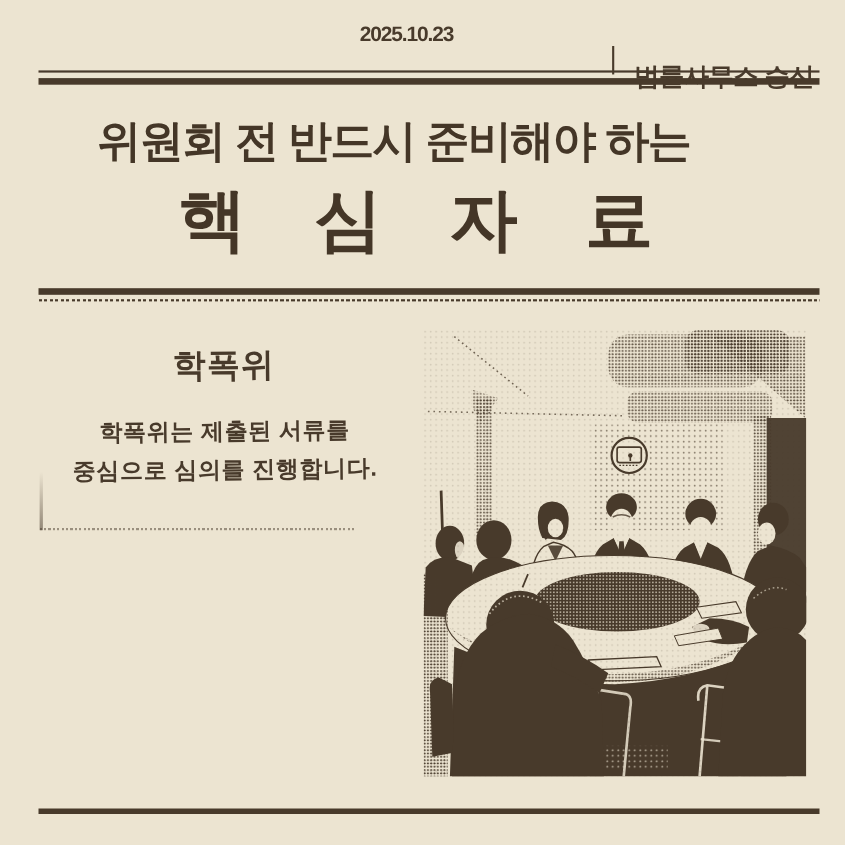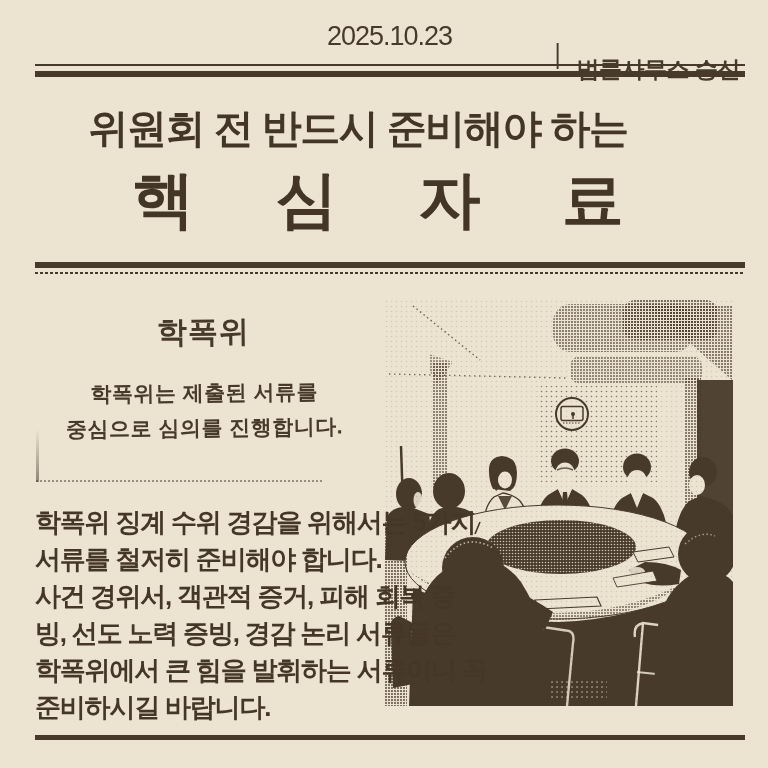--- a/index.html
+++ b/index.html
@@ -9,21 +9,21 @@
     font-family:"Liberation Sans","DejaVu Sans",sans-serif;
     color:#483a2b;
     position:relative;
     overflow:hidden;
   }
   .card{position:absolute;inset:0;}
 
   
   .hdr-date{
     position:absolute;left:327px;top:21px;
-    font-size:27px;font-weight:400;letter-spacing:-1px;white-space:nowrap;
+    font-size:19px;font-weight:700;letter-spacing:-1px;white-space:nowrap;
   }
   .hdr-right{
     position:absolute;right:28px;top:23px;
     display:flex;align-items:center;gap:16px;white-space:nowrap;
   }
   .hdr-sep{font-size:24px;font-weight:400;transform:scaleY(1.15);}
   .hdr-brand{font-size:23px;font-weight:700;letter-spacing:-0.5px;margin-top:31px;}
 
   
   .rule{position:absolute;left:35px;width:710px;background:#483a2b;}
@@ -38,21 +38,21 @@
 
   
   .title-eyebrow{
     position:absolute;left:0;top:101px;width:716px;text-align:center;
     font-size:40px;font-weight:900;letter-spacing:-1.5px;white-space:nowrap;
     color:#443627;
   }
   .title-main{
     position:absolute;left:0;top:158px;width:768px;text-align:center;
     font-size:62px;font-weight:900;letter-spacing:12px;word-spacing:20px;
-    white-space:nowrap;color:#443627;font-family:Liberation Mono, monospace;
+    white-space:nowrap;color:#443627;
   }
 
   
   .bubble{
     position:absolute;left:54px;top:312px;width:300px;text-align:center;
     transform:rotate(-0.6deg);
   }
   .bubble-heading{font-size:30px;font-weight:900;margin-bottom:22px;letter-spacing:1px;}
   .bubble-line{font-size:21px;font-weight:800;line-height:35px;white-space:nowrap;letter-spacing:0.5px;}
   .bubble-corner-v{
@@ -215,23 +215,15 @@
       <path d="M268,406 L272,332 Q276,300 294,284 Q306,272 322,270 Q340,272 348,282 L348,406 Z" fill="#483a2b"></path>
       <path d="M294,284 Q272,288 256,282 Q246,277 244,270 L260,262 Q282,262 296,270 Z" fill="#483a2b"></path>
       <ellipse cx="252" cy="272" rx="8" ry="5" fill="#ece4d1" opacity="0.9"></ellipse>
       <polygon points="228,278 268,271 272,281 232,287" fill="#ece4d1" stroke="#483a2b" stroke-width="0.9"></polygon>
       <path d="M300,244 Q316,230 330,236" fill="none" stroke="#ece4d1" stroke-width="1.4" stroke-dasharray="1.5 2.5" opacity="0.6"></path>
     </g>
 
     <rect x="0" y="0" width="348" height="406" fill="url(#ps)" opacity="0.16"></rect>
   </svg>
 
-  <div class="body-text">
-    <div class="body-line">학폭위 징계 수위 경감을 위해서는 5가지</div>
-    <div class="body-line">서류를 철저히 준비해야 합니다.</div>
-    <div class="body-line">사건 경위서, 객관적 증거, 피해 회복 증</div>
-    <div class="body-line">빙, 선도 노력 증빙, 경감 논리 서류들은</div>
-    <div class="body-line">학폭위에서 큰 힘을 발휘하는 서류이니 꼭</div>
-    <div class="body-line">준비하시길 바랍니다.</div>
-  </div>
 
   <div class="rule rule-thick-bottom"></div>
 </div>
 
 </body></html>

